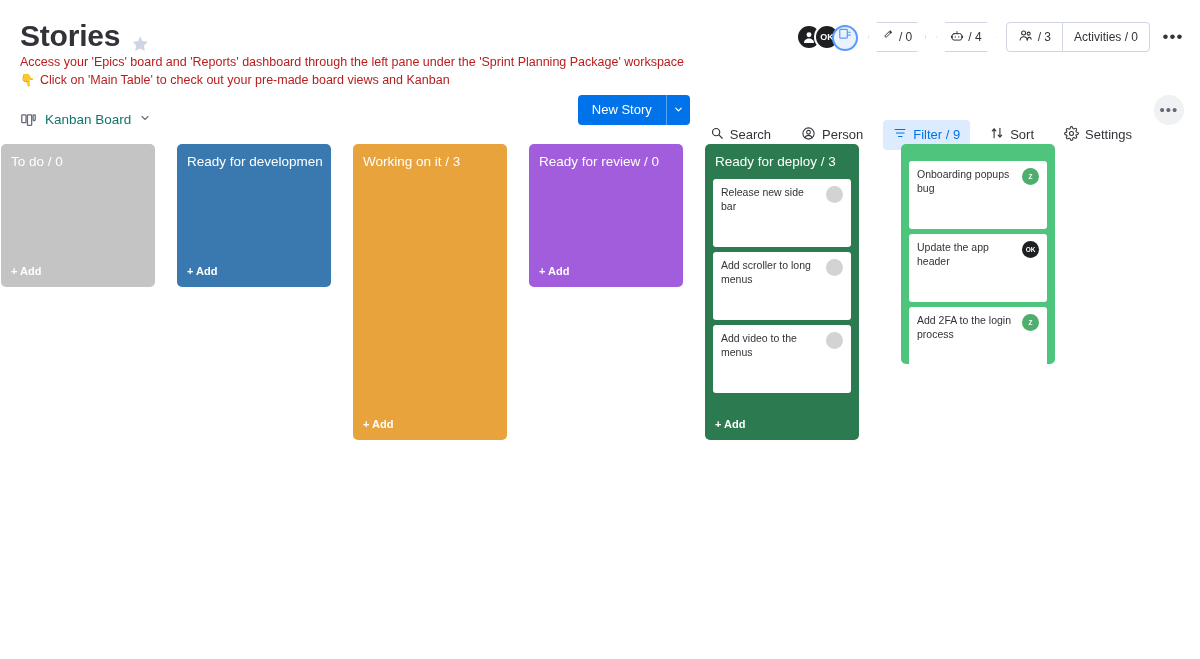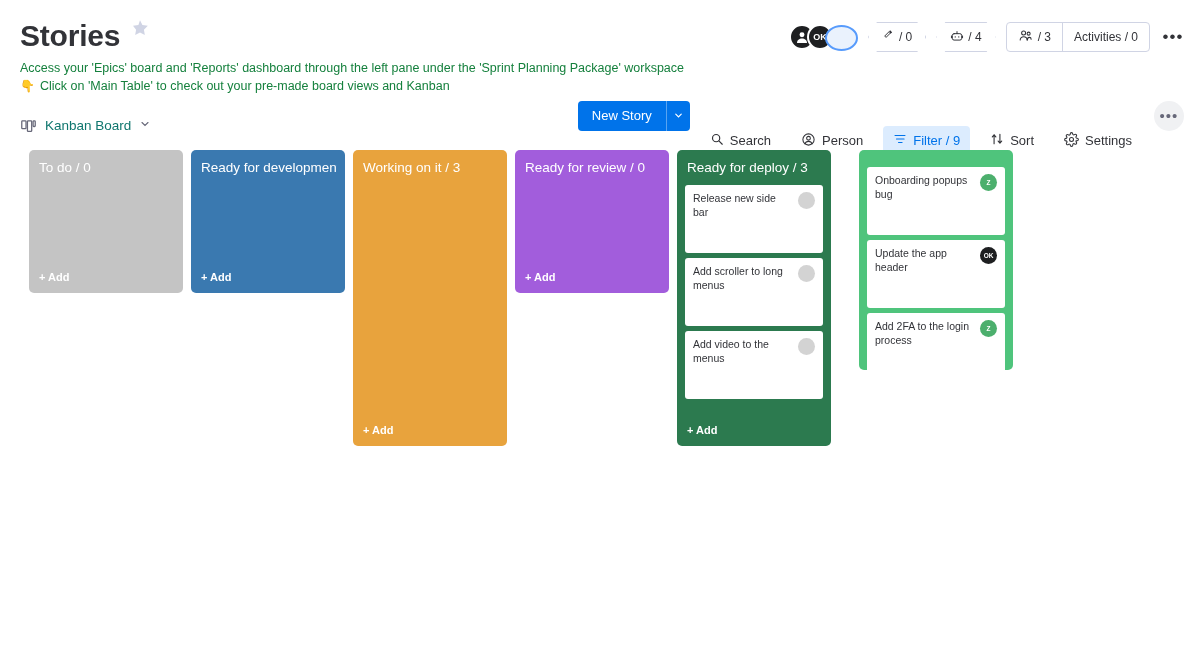--- a/index.html
+++ b/index.html
@@ -12,36 +12,35 @@
     overflow: hidden;
   }
 
   
   .page-header {
     position: relative;
     padding: 18px 16px 0 20px;
   }
   .title-row {
     display: flex;
-    align-items: flex-start;
+    align-items: flex-end;
     gap: 10px;
   }
   .page-title {
     font-size: 30px;
     font-weight: bold;
     letter-spacing: -0.2px;
     color: #323338;
     line-height: 36px;
   }
   .star-icon { width: 20px; height: 20px; display: block; }
 
   .subtitle-block {
-    margin-top: 6px;
     font-size: 12.5px;
-    color: #15803d;
+    color: #b91c1c;
     line-height: 16px;
   }
   .subtitle-line2 { display: flex; align-items: center; gap: 5px; margin-top: 2px;}
   .hand-icon { font-size: 12px; line-height: 14px; }
 
   
   .top-right {
     position: absolute;
     top: 22px;
     right: 14px;
@@ -153,22 +152,22 @@
     background: #f0f1f3;
     display: flex; align-items: center; justify-content: center;
     font-size: 15px; letter-spacing: 1px; color: #676879;
     margin-left: 8px; line-height: 0;
   }
 
   
   .board {
     display: flex;
     align-items: flex-start;
-    gap: 8px;
-    padding: 0 0 0 29px;
+    gap: 22px;
+    padding: 0 0 0 1px;
     margin-top: 2px;
   }
   .column {
     width: 154px;
     border-radius: 5px;
     padding: 9px 8px 8px 8px;
     display: flex;
     flex-direction: column;
     flex: none;
   }

